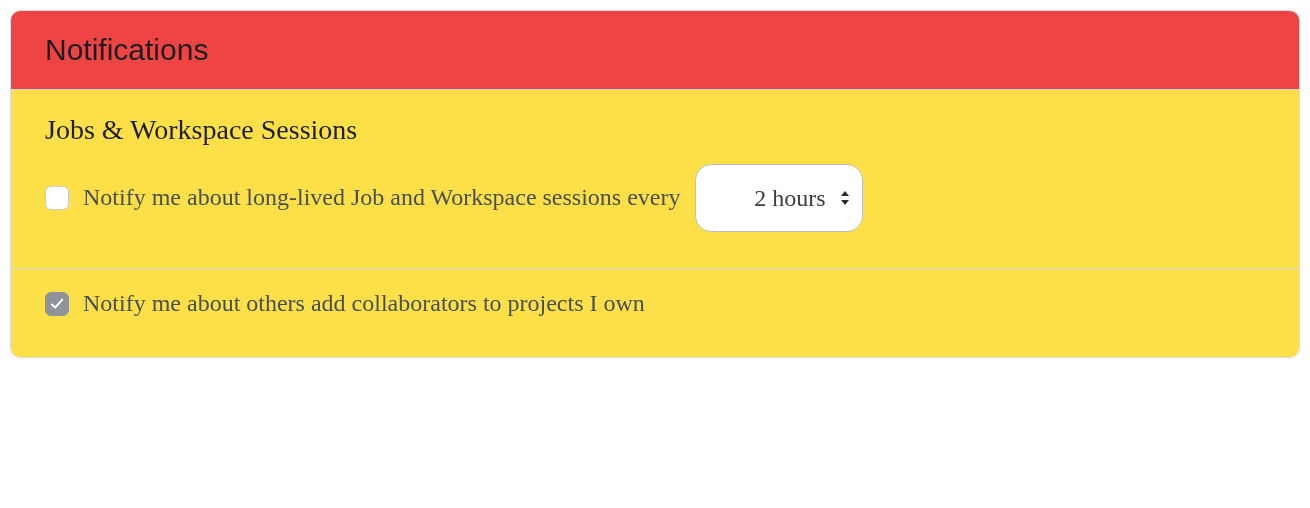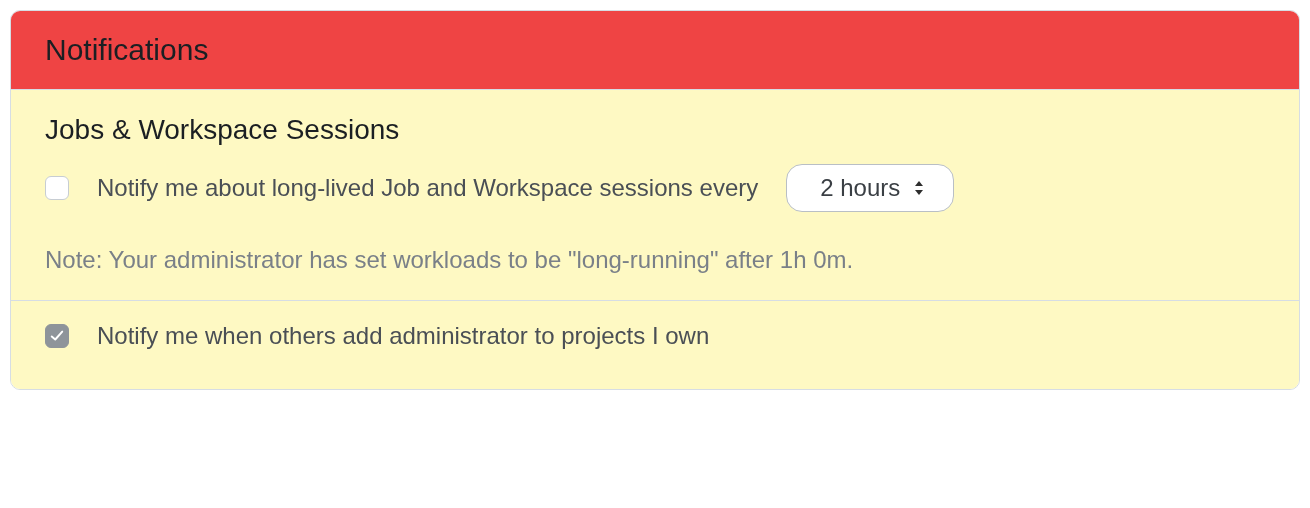--- a/index.html
+++ b/index.html
@@ -20,35 +20,36 @@
   .panel-header {
     background: #ef4444;
     padding: 22px 34px 22px 34px;
     border-bottom: 1px solid #d6dde4;
     font-size: 30px;
     font-weight: 500;
     color: #1b1f23;
   }
   .section {
     padding: 18px 34px 26px 34px;
-    background: #fef9c3;
+    background: #fde047;
+    font-family: Liberation Serif, serif;
   }
   .section + .section {
     border-top: 1px solid #d6dde4;
   }
   .section-title {
     font-size: 28px;
     font-weight: 500;
     color: #1b1f23;
     margin: 6px 0 18px 0;
   }
   .row {
     display: flex;
     align-items: center;
-    gap: 28px;
+    gap: 14px;
     margin-bottom: 10px;
   }
   .checkbox {
     width: 24px;
     height: 24px;
     border-radius: 6px;
     border: 1.5px solid #c7cdd3;
     background: #ffffff;
     display: inline-flex;
     align-items: center;
@@ -69,28 +70,28 @@
     height: 14px;
   }
   .row-label {
     font-size: 24px;
     color: #4a4f55;
     line-height: 1.4;
   }
   .select {
     display: inline-flex;
     align-items: center;
-    justify-content: center;
+    justify-content: flex-end;
     border: 1px solid #b9bfc5;
     border-radius: 16px;
     padding: 8px 12px 8px 16px;
     font-size: 24px;
     color: #3a3f44;
     min-width: 168px;
-    height: 48px;
+    height: 68px;
     cursor: pointer;
     background: #ffffff;
   }
   .select .arrows {
     display: inline-flex;
     flex-direction: column;
     gap: 0px;
     line-height: 0;
     margin-left: 14px;
   }
@@ -124,27 +125,26 @@
           <svg viewBox="0 0 10 8">
               <path d="M1 6 L5 1 L9 6 Z" fill="#2d2d2d"></path>
             </svg>
           <svg viewBox="0 0 10 8">
               <path d="M1 2 L5 7 L9 2 Z" fill="#2d2d2d"></path>
             </svg>
         </span>
       </span>
     </div>
 
-    <div class="note">Note: Your administrator has set workloads to be "long-running" after 1h 0m.</div>
   </div>
 
   <div class="section">
 
     <div class="row">
       <span class="checkbox checked">
         <svg viewBox="0 0 16 16">
             <path d="M2 8.5 L6 12 L14 3" stroke="#ffffff" stroke-width="2.2" fill="none" stroke-linecap="round" stroke-linejoin="round"></path>
           </svg>
       </span>
-      <span class="row-label">Notify me when others add administrator to projects I own</span>
+      <span class="row-label">Notify me about others add collaborators to projects I own</span>
     </div>
   </div>
 </div>
 
 </body></html>

